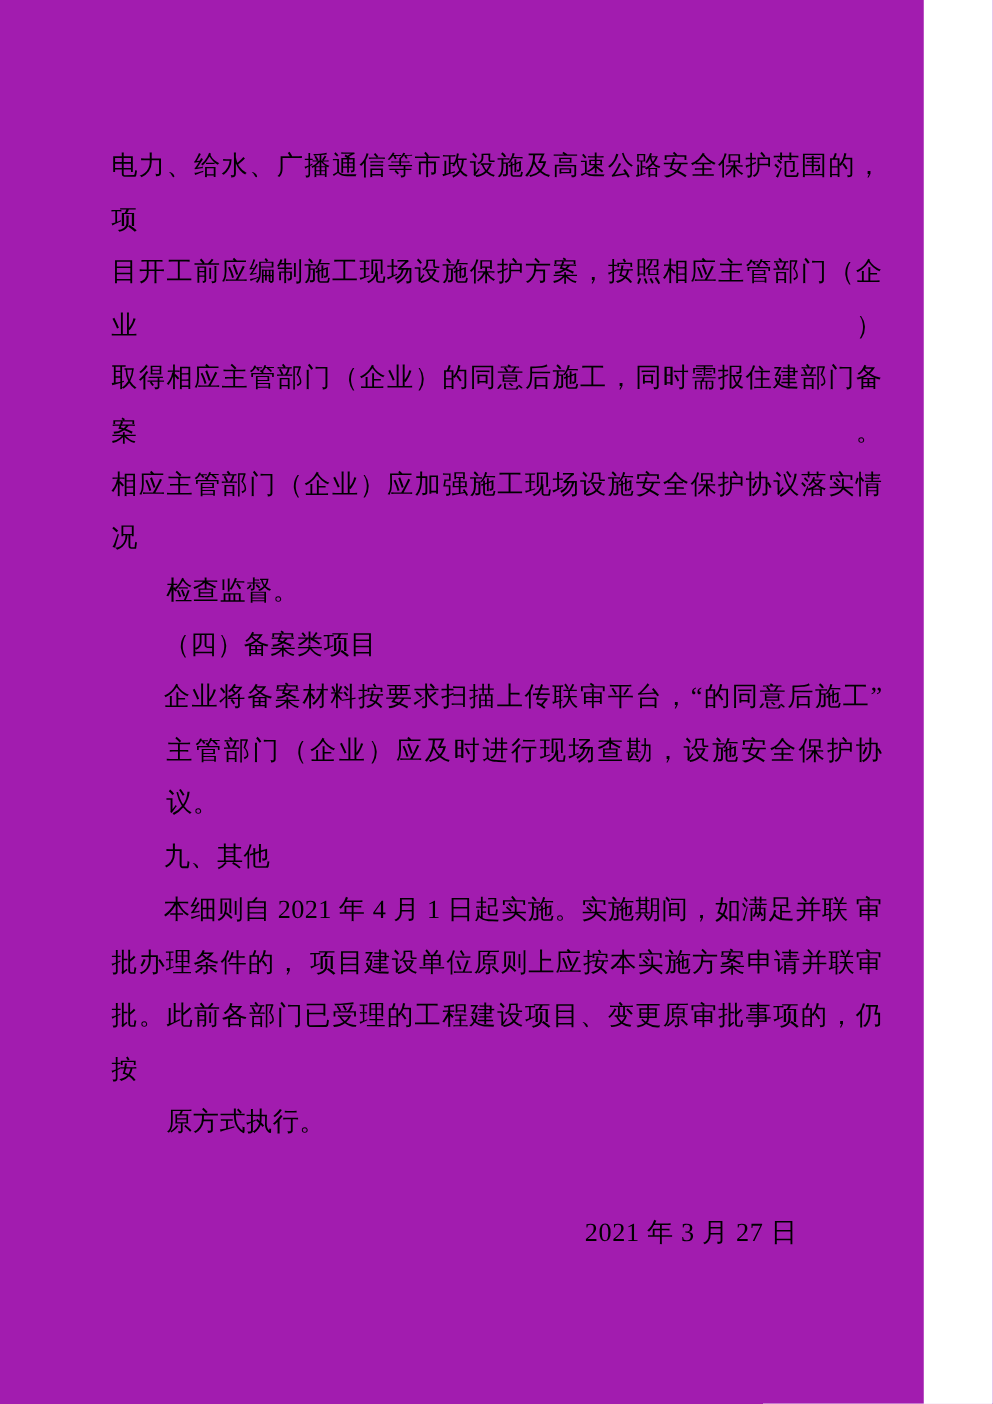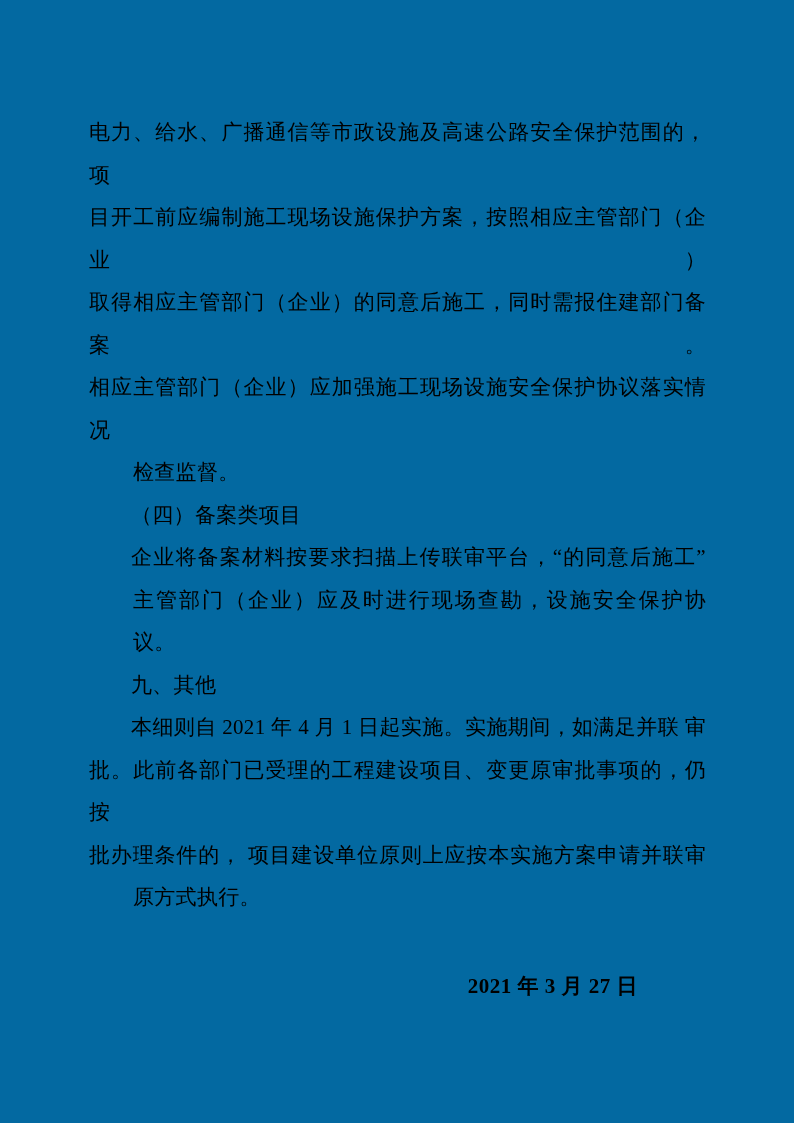--- a/index.html
+++ b/index.html
@@ -2,26 +2,27 @@
 <html><head>
 <meta charset="utf-8">
 <style>
   html, body {
     margin: 0;
     padding: 0;
     background: #ffffff;
   }
   .page {
     position: relative;
-    width: 794px;
+    width: 698px;
     height: 1123px;
-    background: #0369a1;
+    background: #a21caf;
     overflow: hidden;
     font-family: "Liberation Serif", "DejaVu Serif", serif;
     color: #000000;
+    padding-left: 41px;
   }
   .content {
     position: absolute;
     left: 89px;
     top: 111px;
     width: 617px;
   }
   .line {
     margin: 0;
     padding: 0;
@@ -42,21 +43,20 @@
   }
   .line.heading {
     font-weight: normal;
     text-align-last: left;
   }
   .line.date-line {
     margin-top: 46px;
     text-align-last: right;
     padding-right: 68px;
     letter-spacing: 0.5px;
-    font-weight: bold;
   }
 </style>
 </head>
 <body>
 
 <div class="page">
   <div class="content">
 
     <p class="line">电力、给水、广播通信等市政设施及高速公路安全保护范围的，项</p>
     <p class="line">目开工前应编制施工现场设施保护方案，按照相应主管部门（企业）</p>
@@ -65,20 +65,20 @@
     <p class="line para-end">检查监督。</p>
 
     <p class="line heading indent">（四）备案类项目</p>
 
     <p class="line indent">企业将备案材料按要求扫描上传联审平台，“的同意后施工”</p>
     <p class="line para-end">主管部门（企业）应及时进行现场查勘，设施安全保护协议。</p>
 
     <p class="line heading indent">九、其他</p>
 
     <p class="line indent">本细则自 2021 年 4 月 1 日起实施。实施期间，如满足并联 审</p>
+    <p class="line">批办理条件的， 项目建设单位原则上应按本实施方案申请并联审</p>
     <p class="line">批。此前各部门已受理的工程建设项目、变更原审批事项的，仍按</p>
-    <p class="line">批办理条件的， 项目建设单位原则上应按本实施方案申请并联审</p>
     <p class="line para-end">原方式执行。</p>
 
     <p class="line date-line">2021 年 3 月 27 日</p>
 
   </div>
 </div>
 
 </body></html>

